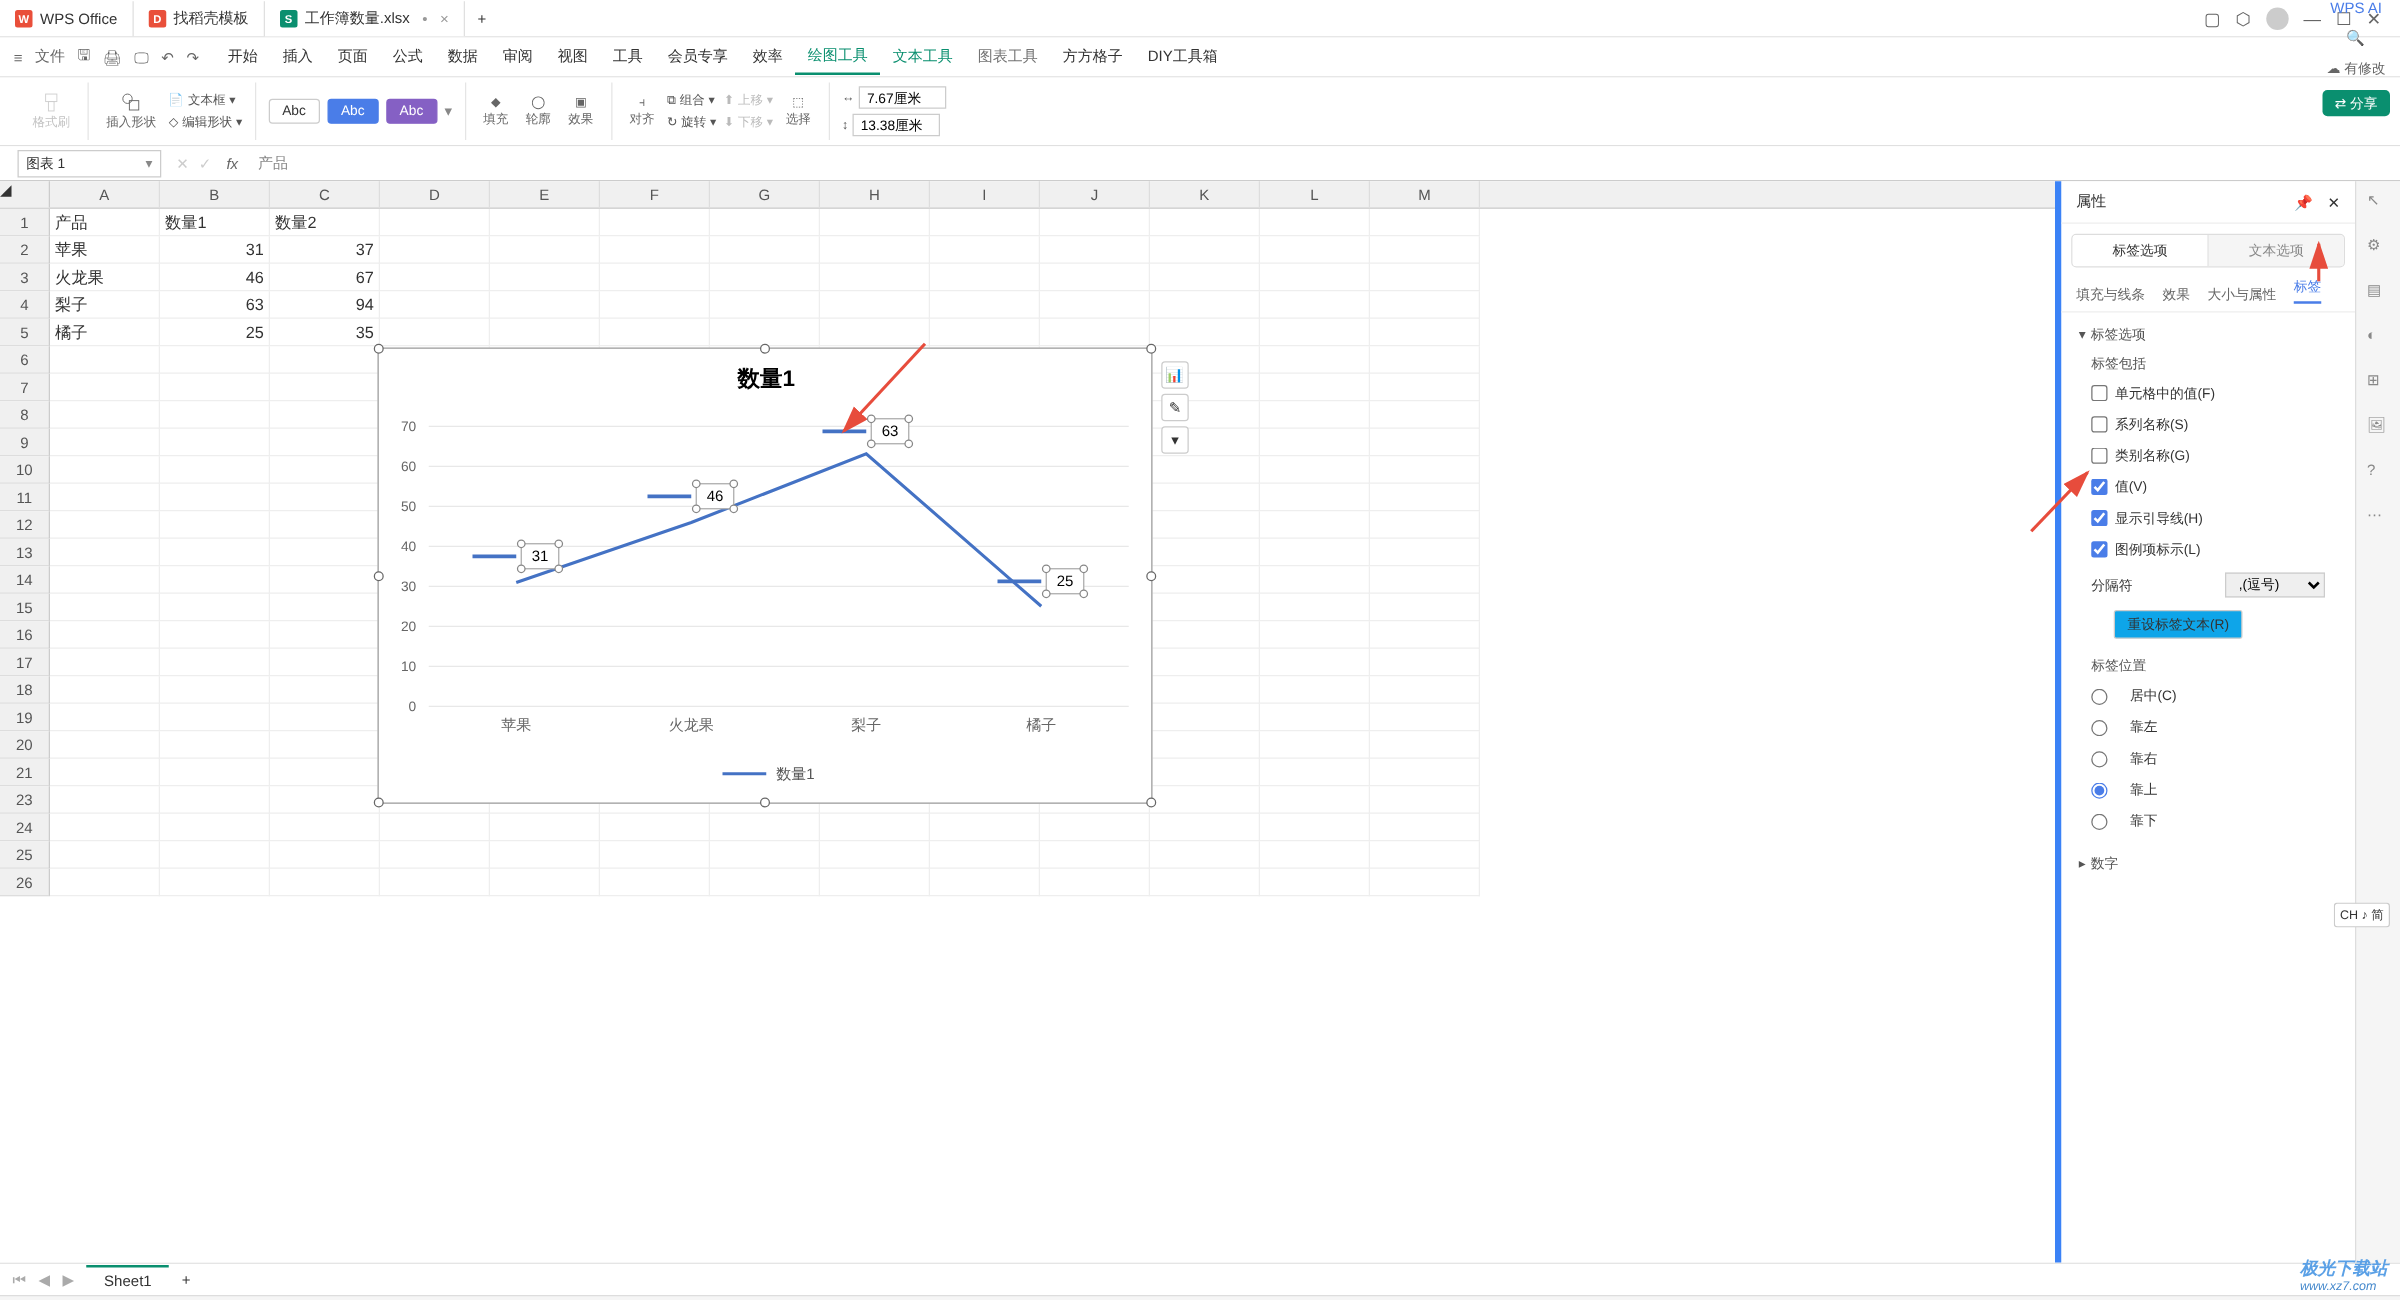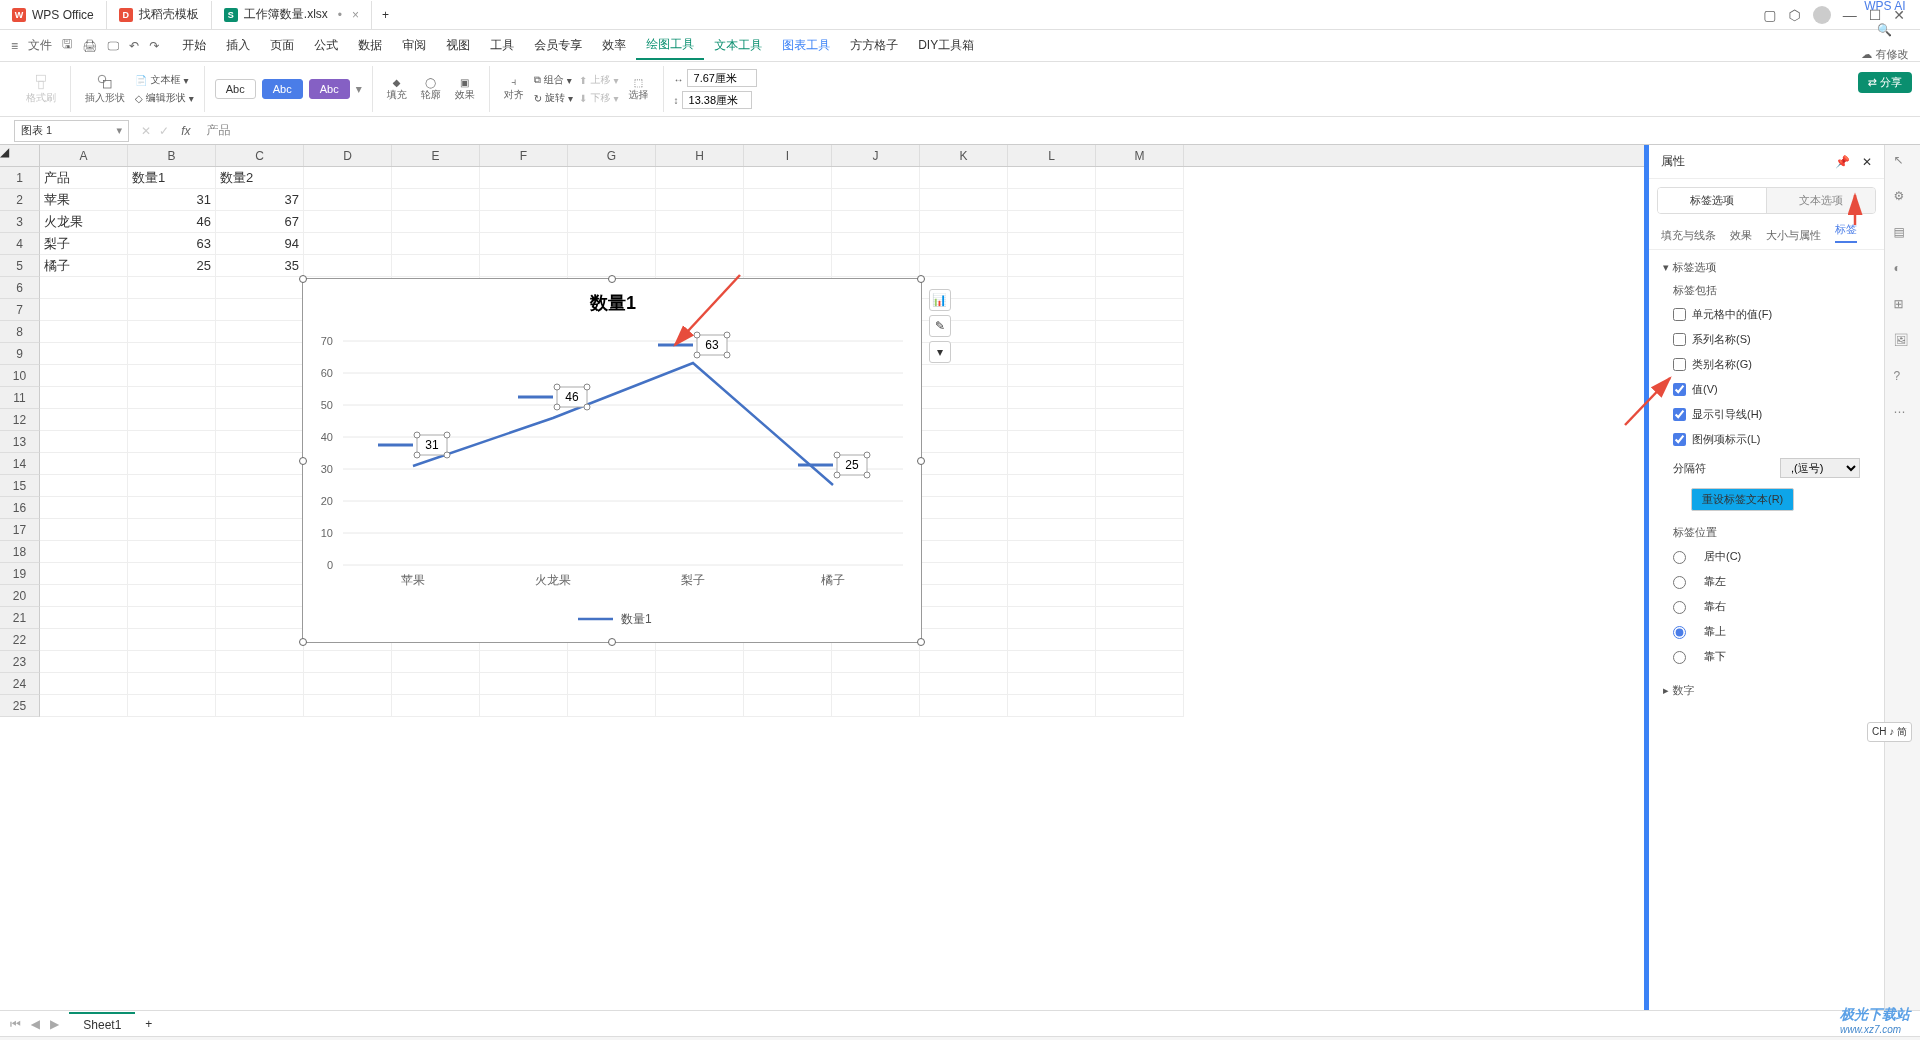--- a/index.html
+++ b/index.html
@@ -141,21 +141,21 @@
   <div class="menu-item">页面</div>
   <div class="menu-item">公式</div>
   <div class="menu-item">数据</div>
   <div class="menu-item">审阅</div>
   <div class="menu-item">视图</div>
   <div class="menu-item">工具</div>
   <div class="menu-item">会员专享</div>
   <div class="menu-item">效率</div>
   <div class="menu-item active">绘图工具</div>
   <div class="menu-item" style="color:#0a8f6f;">文本工具</div>
-  <div class="menu-item" style="color:#3b82f6;">图表工具</div>
+  <div class="menu-item" style="color:#737373;">图表工具</div>
   <div class="menu-item">方方格子</div>
   <div class="menu-item">DIY工具箱</div>
   <div class="menu-right">
     <span style="color:#4a7de8;">WPS AI</span>
     <span>🔍</span>
     <span class="modify-label">☁ <span>有修改</span></span>
     <span class="share-btn">⇄ <span>分享</span></span>
   </div>
 </div>
 
@@ -588,36 +588,20 @@
           <div class="cell"></div>
           <div class="cell"></div>
           <div class="cell"></div>
           <div class="cell"></div>
           <div class="cell"></div>
           <div class="cell"></div>
           <div class="cell"></div>
           <div class="cell"></div>
         </div>
         <div class="row">
-          <div class="row-h">22</div>
-          <div class="cell"></div>
-          <div class="cell"></div>
-          <div class="cell"></div>
-          <div class="cell"></div>
-          <div class="cell"></div>
-          <div class="cell"></div>
-          <div class="cell"></div>
-          <div class="cell"></div>
-          <div class="cell"></div>
-          <div class="cell"></div>
-          <div class="cell"></div>
-          <div class="cell"></div>
-          <div class="cell"></div>
-        </div>
-        <div class="row">
           <div class="row-h">23</div>
           <div class="cell"></div>
           <div class="cell"></div>
           <div class="cell"></div>
           <div class="cell"></div>
           <div class="cell"></div>
           <div class="cell"></div>
           <div class="cell"></div>
           <div class="cell"></div>
           <div class="cell"></div>
@@ -637,20 +621,36 @@
           <div class="cell"></div>
           <div class="cell"></div>
           <div class="cell"></div>
           <div class="cell"></div>
           <div class="cell"></div>
           <div class="cell"></div>
           <div class="cell"></div>
         </div>
         <div class="row">
           <div class="row-h">25</div>
+          <div class="cell"></div>
+          <div class="cell"></div>
+          <div class="cell"></div>
+          <div class="cell"></div>
+          <div class="cell"></div>
+          <div class="cell"></div>
+          <div class="cell"></div>
+          <div class="cell"></div>
+          <div class="cell"></div>
+          <div class="cell"></div>
+          <div class="cell"></div>
+          <div class="cell"></div>
+          <div class="cell"></div>
+        </div>
+        <div class="row">
+          <div class="row-h">26</div>
           <div class="cell"></div>
           <div class="cell"></div>
           <div class="cell"></div>
           <div class="cell"></div>
           <div class="cell"></div>
           <div class="cell"></div>
           <div class="cell"></div>
           <div class="cell"></div>
           <div class="cell"></div>
           <div class="cell"></div>

